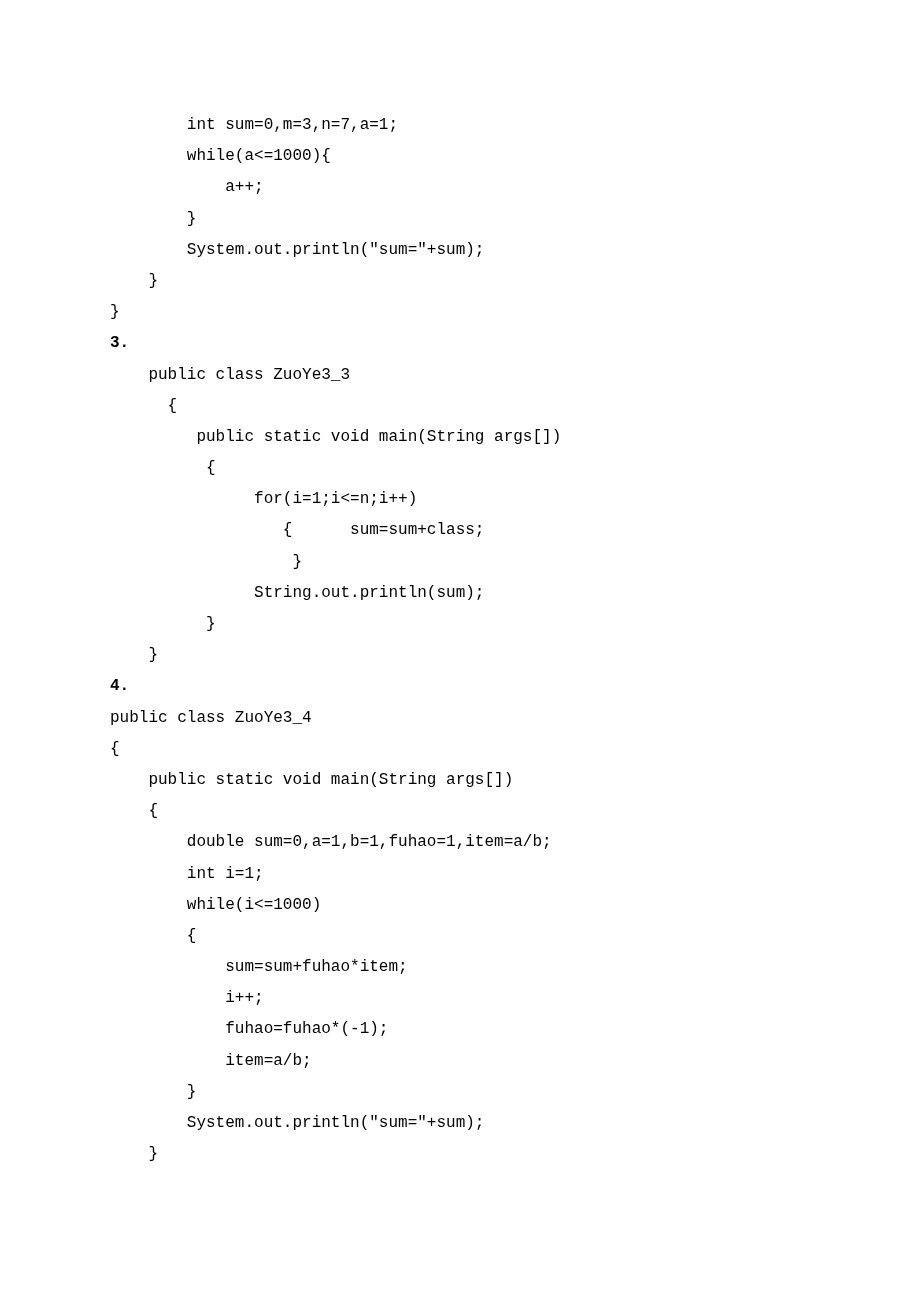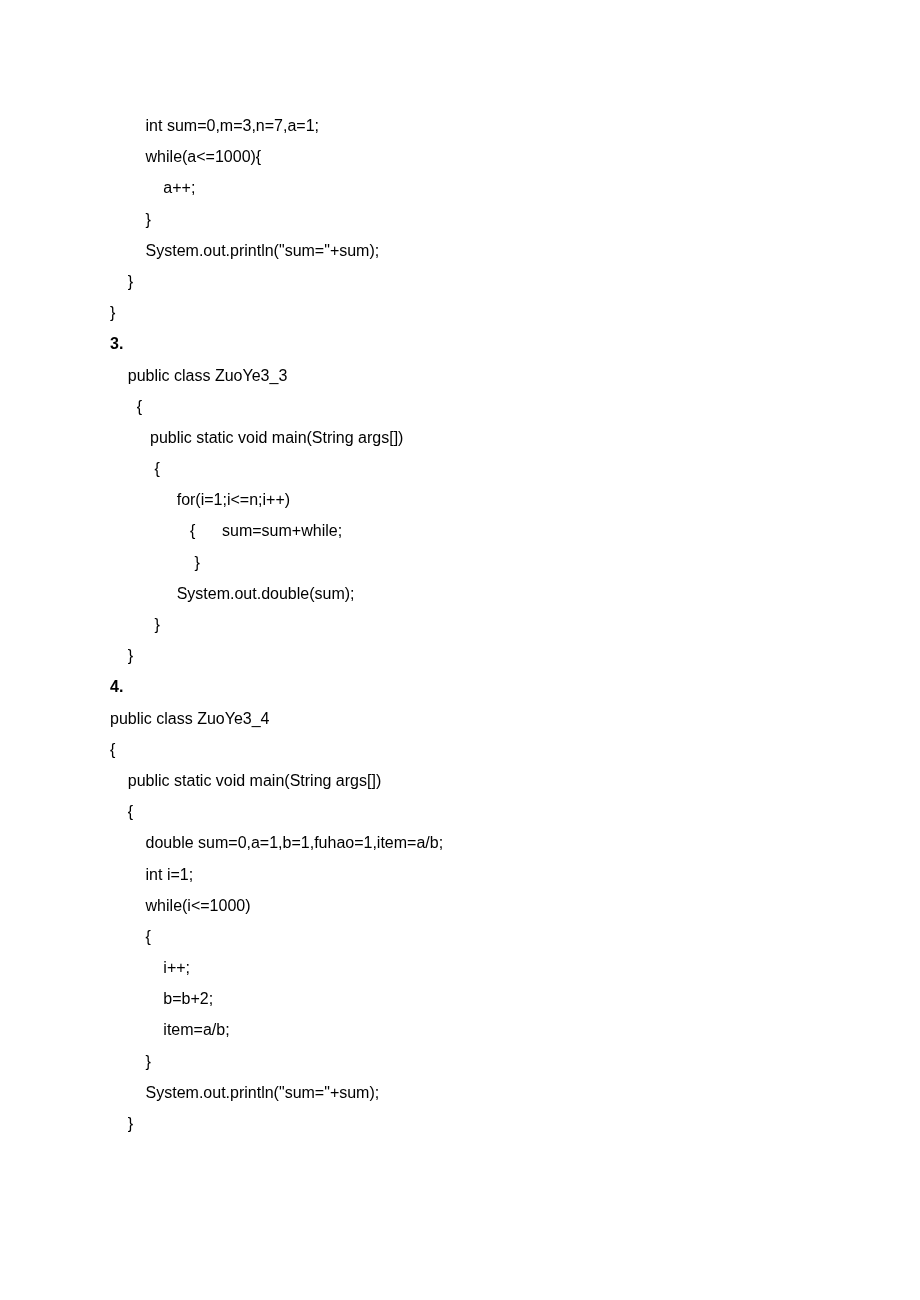--- a/index.html
+++ b/index.html
@@ -10,21 +10,21 @@
     font-size: 16px;
     color: #000;
     width: 920px;
   }
   .page {
     padding: 110px 90px 60px 110px;
     line-height: 1.95;
   }
   .code-line {
     white-space: pre;
-    font-family: Liberation Sans, sans-serif;
+    font-family: Liberation Mono, monospace;
   }
   .section-num {
     font-weight: bold;
   }
 </style>
 </head>
 <body>
 
 <div class="page" id="content">
     <div class="code-line">        int sum=0,m=3,n=7,a=1;</div>
@@ -33,33 +33,34 @@
     <div class="code-line">        }</div>
     <div class="code-line">        System.out.println("sum="+sum);</div>
     <div class="code-line">    }</div>
     <div class="code-line">}</div>
     <div class="code-line section-num">3.</div>
     <div class="code-line">    public class ZuoYe3_3</div>
     <div class="code-line">      {</div>
     <div class="code-line">         public static void main(String args[])</div>
     <div class="code-line">          {</div>
     <div class="code-line">               for(i=1;i&lt;=n;i++)</div>
-    <div class="code-line">                  {      sum=sum+while;</div>
+    <div class="code-line">                  {      sum=sum+class;</div>
     <div class="code-line">                   }</div>
-    <div class="code-line">               System.out.double(sum);</div>
+    <div class="code-line">               String.out.println(sum);</div>
     <div class="code-line">          }</div>
     <div class="code-line">    }</div>
     <div class="code-line section-num">4.</div>
     <div class="code-line">public class ZuoYe3_4</div>
     <div class="code-line">{</div>
     <div class="code-line">    public static void main(String args[])</div>
     <div class="code-line">    {</div>
     <div class="code-line">        double sum=0,a=1,b=1,fuhao=1,item=a/b;</div>
     <div class="code-line">        int i=1;</div>
     <div class="code-line">        while(i&lt;=1000)</div>
     <div class="code-line">        {</div>
+    <div class="code-line">            sum=sum+fuhao*item;</div>
     <div class="code-line">            i++;</div>
-    <div class="code-line">            b=b+2;</div>
+    <div class="code-line">            fuhao=fuhao*(-1);</div>
     <div class="code-line">            item=a/b;</div>
     <div class="code-line">        }</div>
     <div class="code-line">        System.out.println("sum="+sum);</div>
     <div class="code-line">    }</div>
   </div>
 
 </body></html>

